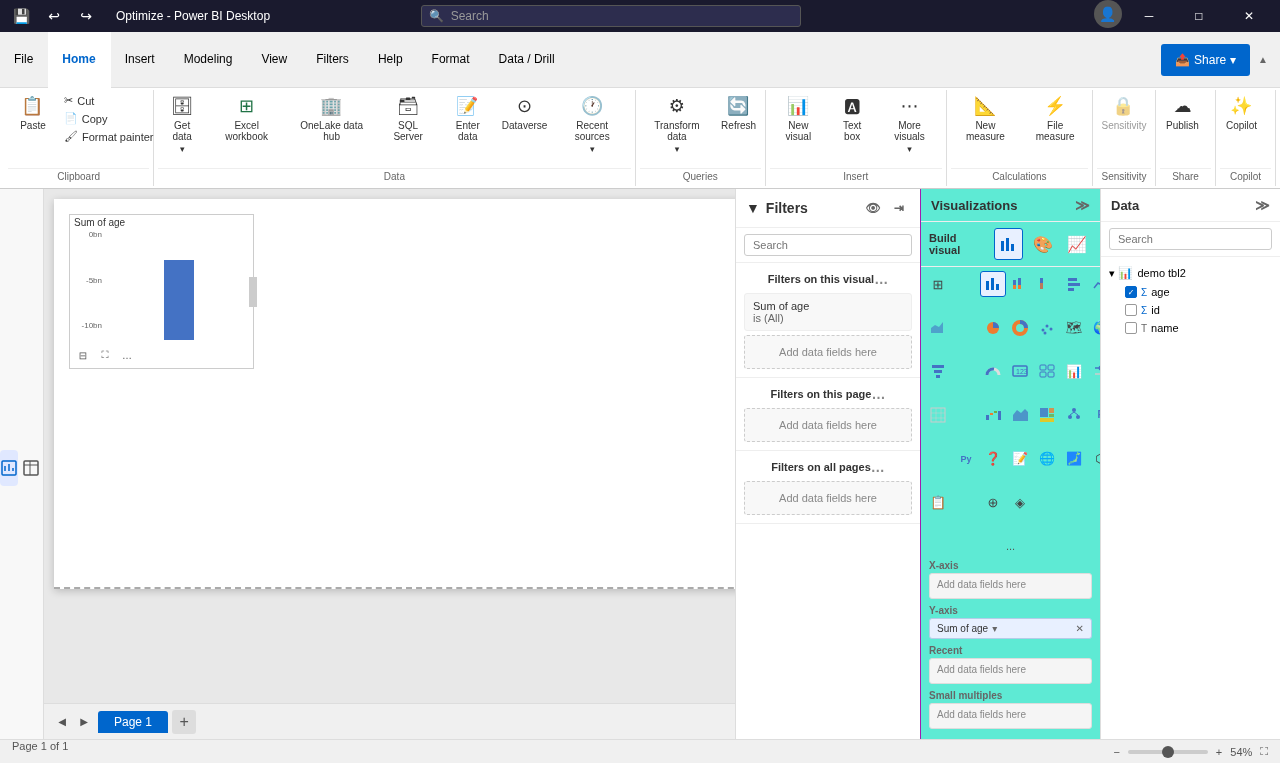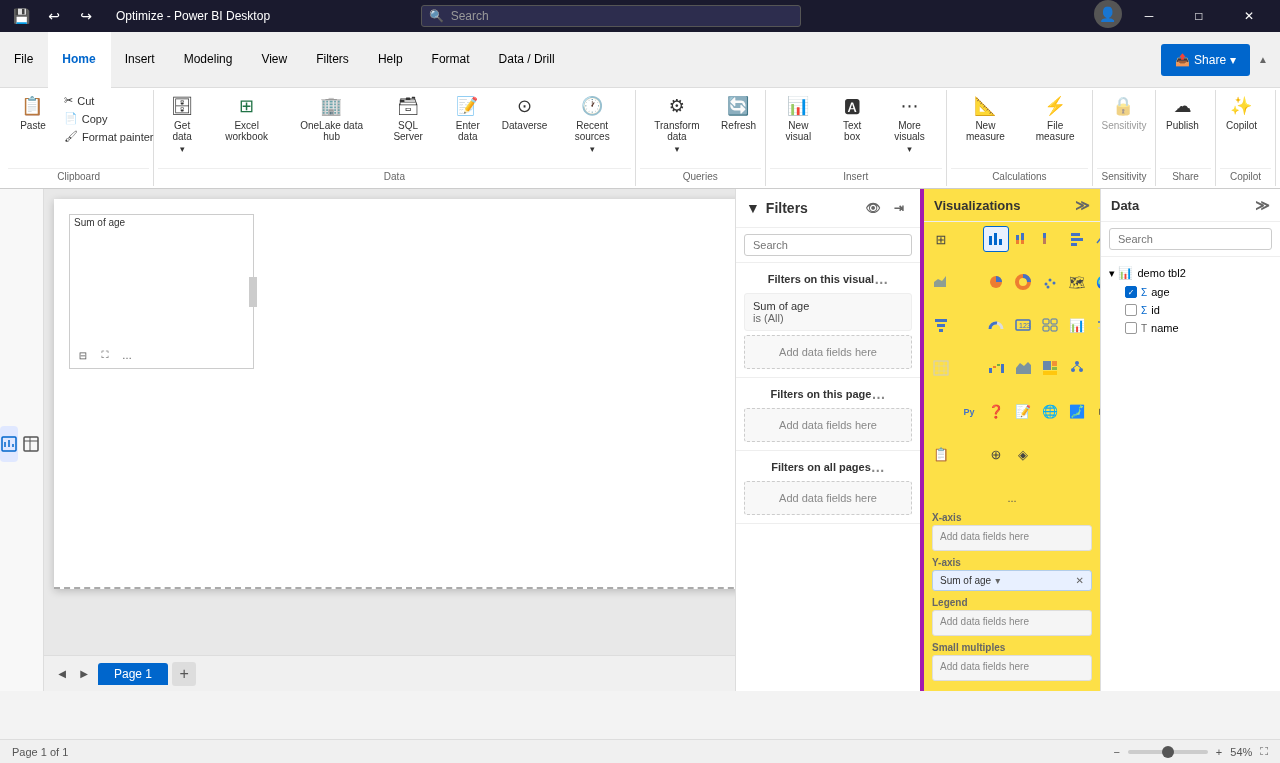--- a/index.html
+++ b/index.html
@@ -56,21 +56,21 @@
     .visual-selection-handle { position: absolute; right: -4px; top: 50%; width: 8px; height: 30px; background: #ccc; cursor: ew-resize; transform: translateY(-50%); }
 
     
     #page-tabs { height: 36px; background: #f0f0f0; border-top: 1px solid #ddd; display: flex; align-items: center; padding: 0 8px; gap: 4px; flex-shrink: 0; }
     .page-tab { padding: 4px 16px; background: #0066cc; color: #fff; border-radius: 3px 3px 0 0; font-size: 12px; cursor: pointer; }
     .page-tab-add { width: 24px; height: 24px; display: flex; align-items: center; justify-content: center; background: #ddd; border-radius: 3px; cursor: pointer; font-size: 16px; color: #555; }
     .page-nav { display: flex; gap: 2px; }
     .page-nav-btn { width: 20px; height: 20px; display: flex; align-items: center; justify-content: center; cursor: pointer; font-size: 10px; color: #555; }
 
     
-    #statusbar { height: 24px; background: #f0f0f0; border-top: 1px solid #ddd; display: flex; align-items: center; padding: 0 12px; font-size: 11px; color: #555; flex-shrink: 0; margin-top: 48px; }
+    #statusbar { height: 24px; background: #f0f0f0; border-top: 1px solid #ddd; display: flex; padding: 0 12px; font-size: 11px; color: #555; flex-shrink: 0; }
     #statusbar .right { margin-left: auto; display: flex; align-items: center; gap: 8px; }
     .zoom-slider { width: 80px; height: 4px; background: #ccc; border-radius: 2px; position: relative; }
     .zoom-thumb { width: 12px; height: 12px; background: #555; border-radius: 50%; position: absolute; top: -4px; left: 50%; transform: translateX(-50%); cursor: pointer; }
 
     
     #right-panels { display: flex; flex-shrink: 0; }
 
     
     #filters-panel { width: 185px; background: #fff; border-left: 1px solid #ddd; display: flex; flex-direction: column; overflow: hidden; }
     .panel-header { padding: 8px 10px; font-size: 14px; font-weight: 600; color: #333; border-bottom: 1px solid #eee; display: flex; align-items: center; gap: 6px; }
@@ -80,21 +80,21 @@
     .panel-search input { width: 100%; border: 1px solid #ccc; border-radius: 3px; padding: 4px 8px; font-size: 11px; }
     .filter-section { padding: 8px; border-bottom: 1px solid #eee; }
     .filter-section-title { font-size: 11px; font-weight: 600; color: #333; margin-bottom: 6px; display: flex; justify-content: center; align-items: center; }
     .filter-section-title .more { font-size: 14px; color: #888; cursor: pointer; }
     .filter-item { background: #f8f8f8; border: 1px solid #eee; border-radius: 3px; padding: 6px 8px; font-size: 11px; color: #333; margin-bottom: 4px; }
     .filter-item .filter-name { font-weight: 500; }
     .filter-item .filter-value { color: #666; }
     .filter-drop { background: #f8f8f8; border: 1px dashed #ccc; border-radius: 3px; padding: 10px 8px; font-size: 11px; color: #888; text-align: center; cursor: pointer; }
 
     
-    #viz-panel { width: 180px; background: #fde047; border-left: 4px solid #a21caf; display: flex; flex-direction: column; overflow: hidden; }
+    #viz-panel { width: 180px; background: #5eead4; border-left: 1px solid #a21caf; display: flex; flex-direction: column; overflow: hidden; }
     .viz-panel-header { padding: 8px 10px; font-size: 13px; font-weight: 600; color: #333; border-bottom: 1px solid #eee; display: flex; align-items: center; }
     .viz-panel-header .expand-btn { margin-left: auto; cursor: pointer; font-size: 14px; color: #666; }
     .viz-build-tabs { display: flex; padding: 6px 8px; gap: 6px; border-bottom: 1px solid #eee; align-items: center; }
     .viz-build-tab { width: 32px; height: 32px; display: flex; align-items: center; justify-content: center; border-radius: 3px; cursor: pointer; font-size: 16px; border: 1px solid transparent; }
     .viz-build-tab.active { border-color: #0066cc; background: #e8f0ff; }
     .viz-icons-grid { display: grid; grid-template-columns: repeat(6, 1fr); gap: 1px; padding: 4px; overflow-y: auto; flex: 1; }
     .viz-icon-cell { width: 26px; height: 26px; display: flex; align-items: center; justify-content: center; cursor: pointer; border-radius: 3px; font-size: 13px; color: #444; border: 1px solid transparent; }
     .viz-icon-cell.selected { background: #e8f0ff; border-color: #0066cc; }
     .viz-more-btn { padding: 4px 8px; font-size: 11px; color: #555; cursor: pointer; text-align: center; }
     .viz-fields { padding: 4px 8px; overflow-y: auto; }
@@ -333,20 +333,30 @@
       <span style="font-size:10px;font-weight:bold;color:#555;">DAX</span>
     </div>
   </div>
 
   <div id="canvas-area">
     <div id="canvas">
       <div id="report-page">
 
         <div id="chart-visual">
           <div class="visual-title">Sum of age</div>
+          <div class="chart-container">
+            <div class="y-axis-labels">
+              <span>0bn</span>
+              <span>-5bn</span>
+              <span>-10bn</span>
+            </div>
+            <div class="chart-bars">
+              <div class="bar" style="height:80px;"></div>
+            </div>
+          </div>
           <div class="visual-toolbar">
             <div class="visual-toolbar-btn">⊟</div>
             <div class="visual-toolbar-btn">⛶</div>
             <div class="visual-toolbar-btn">…</div>
           </div>
           <div class="visual-selection-handle"></div>
         </div>
         <div class="dotted-divider" style="bottom:0;position:absolute;"></div>
       </div>
     </div>
@@ -403,20 +413,32 @@
         </div>
         <div class="filter-drop">Add data fields here</div>
       </div>
     </div>
 
     <div id="viz-panel">
       <div class="viz-panel-header">
         <span>Visualizations</span>
         <span class="expand-btn">≫</span>
       </div>
+      <div class="viz-build-tabs">
+        <span style="font-size:11px;font-weight:600;color:#333;margin-right:4px;">Build visual</span>
+        <div class="viz-build-tab active">
+          <svg width="18" height="18" viewBox="0 0 18 18">
+              <rect x="2" y="6" width="3" height="10" fill="#0066cc"></rect>
+              <rect x="7" y="3" width="3" height="13" fill="#0066cc"></rect>
+              <rect x="12" y="9" width="3" height="7" fill="#0066cc"></rect>
+            </svg>
+        </div>
+        <div class="viz-build-tab">🎨</div>
+        <div class="viz-build-tab">📈</div>
+      </div>
 
       <div class="viz-icons-grid">
 
         <div class="viz-icon-cell">⊞</div>
         <div class="viz-icon-cell selected">
           <svg width="16" height="16" viewBox="0 0 16 16">
               <rect x="1" y="5" width="3" height="9" fill="#0066cc"></rect>
               <rect x="6" y="2" width="3" height="12" fill="#0066cc"></rect>
               <rect x="11" y="8" width="3" height="6" fill="#0066cc"></rect>
             </svg>
@@ -574,21 +596,21 @@
         </div>
         <div class="viz-field-section">
           <div class="viz-field-label">Y-axis</div>
           <div class="viz-field-value">
             <span>Sum of age</span>
             <span class="expand">▾</span>
             <span class="close">✕</span>
           </div>
         </div>
         <div class="viz-field-section">
-          <div class="viz-field-label">Legend</div>
+          <div class="viz-field-label">Recent</div>
           <div class="viz-field-drop">Add data fields here</div>
         </div>
         <div class="viz-field-section">
           <div class="viz-field-label">Small multiples</div>
           <div class="viz-field-drop">Add data fields here</div>
         </div>
       </div>
     </div>
 
     <div id="data-panel">

